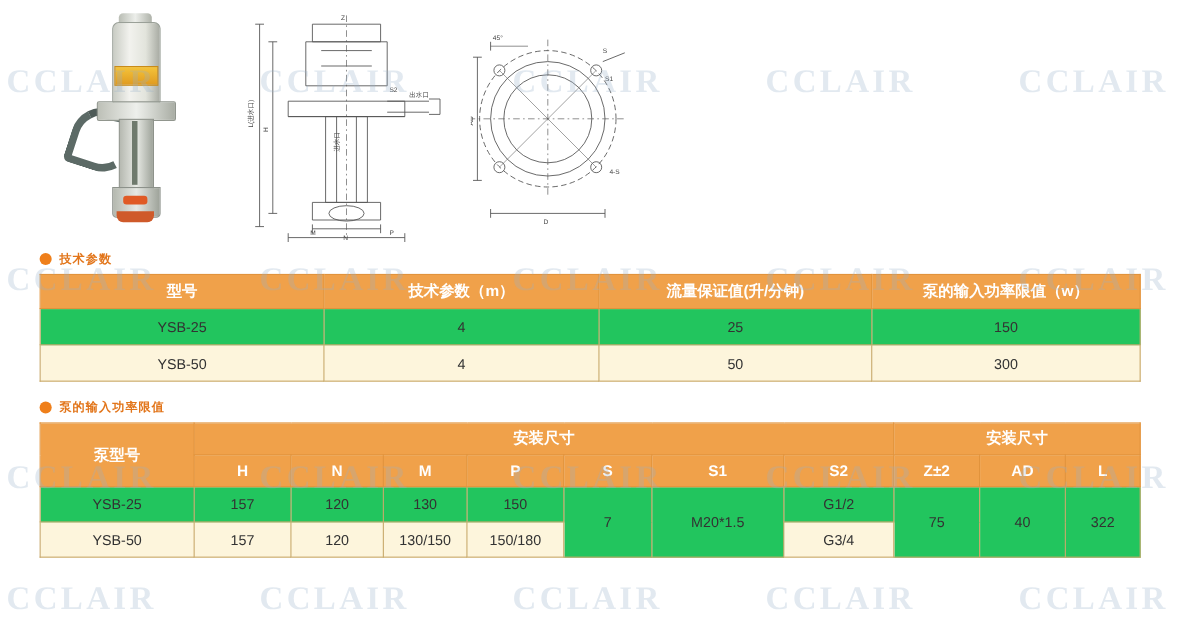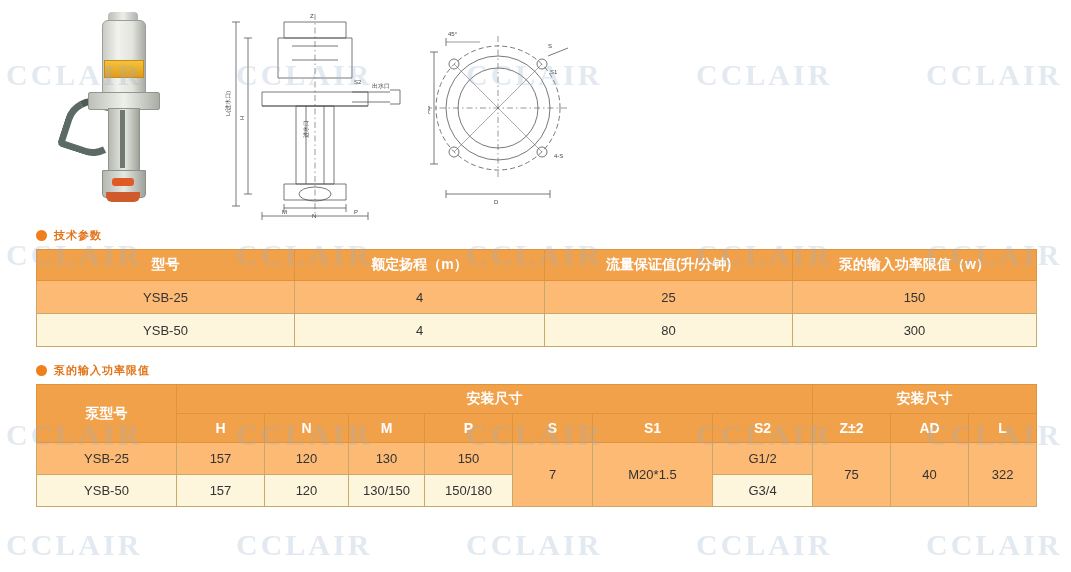--- a/index.html
+++ b/index.html
@@ -223,21 +223,21 @@
     color: #333;
   }
   .t-head td {
     background: #f0a14a;
     color: #ffffff;
     font-weight: bold;
     height: 28px;
     font-size: 14px;
     border-color: #e1933c;
   }
-  .row-white td { background: #fdba74; height: 30px; }
+  .row-white td { background: #22c55e; height: 30px; }
   .row-cream td { background: #fdf5dc; height: 30px; margin-left: 16px; }
 
   #spec-table { width: 1000px; margin-bottom: 16px; }
 
   #dim-table { width: 1000px; }
   #dim-table .t-head td { height: 26px; margin-left: 39px; }
   #dim-table td { height: 29px; }
 </style>
 </head>
 <body>
@@ -374,34 +374,34 @@
 <table id="spec-table">
   <colgroup>
     <col style="width:258px">
     <col style="width:250px">
     <col style="width:248px">
     <col style="width:244px">
   </colgroup>
   <tbody>
     <tr class="t-head">
       <td>型号</td>
-      <td>额定扬程（m）</td>
+      <td>技术参数（m）</td>
       <td>流量保证值(升/分钟)</td>
       <td>泵的输入功率限值（w）</td>
     </tr>
     <tr class="row-white">
       <td>YSB-25</td>
       <td>4</td>
       <td>25</td>
       <td>150</td>
     </tr>
     <tr class="row-cream">
       <td>YSB-50</td>
       <td>4</td>
-      <td>80</td>
+      <td>50</td>
       <td>300</td>
     </tr>
   </tbody>
 </table>
 
 <div class="section-head">
   <span class="bullet"></span>
   <span class="label">泵的输入功率限值</span>
 </div>
 

